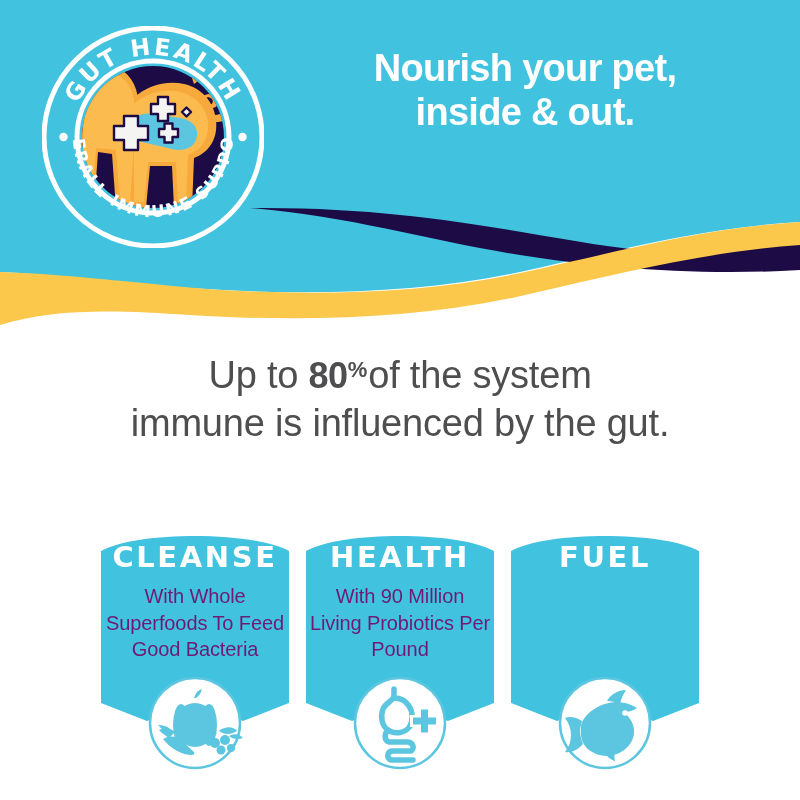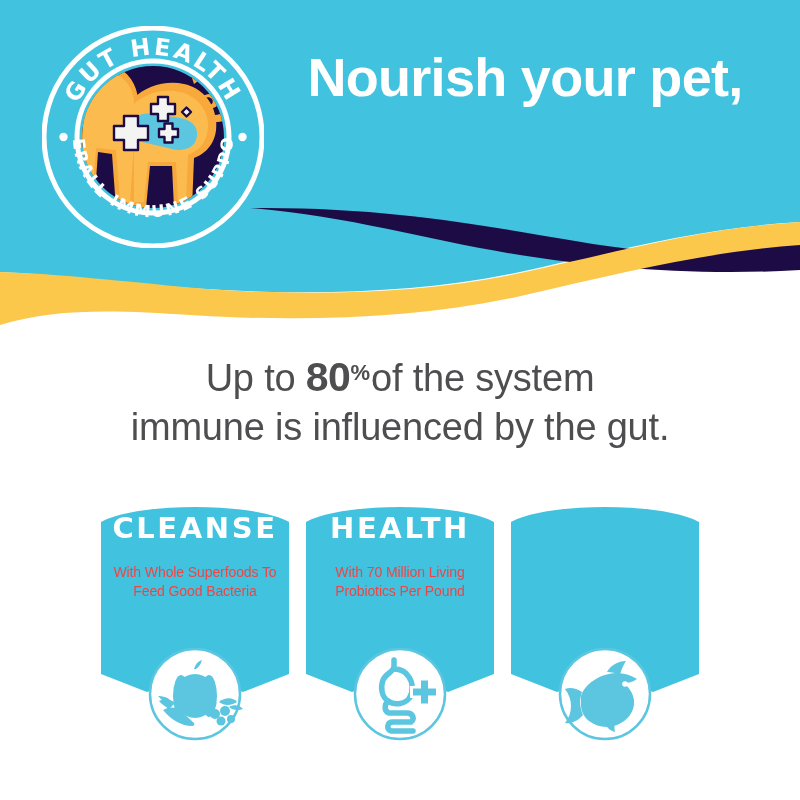--- a/index.html
+++ b/index.html
@@ -47,21 +47,21 @@
     height: 222px;
   }
   #logo-badge svg { display: block; }
 
   #headline {
     position: absolute;
     left: 290px;
     top: 46px;
     width: 470px;
     color: #ffffff;
-    font-size: 54px;
+    font-size: 38px;
     line-height: 1.17;
     font-weight: 700;
     letter-spacing: -0.7px;
     text-align: center;
   }
   #headline .hl-line { display: block; white-space: nowrap; }
 
   
   #stat {
     position: absolute;
@@ -71,36 +71,36 @@
     text-align: center;
     color: #4e4e50;
     font-size: 38px;
     line-height: 1.26;
     font-weight: 400;
     letter-spacing: -0.2px;
   }
   #stat .stat-line { display: block; white-space: nowrap; }
   #stat .stat-num {
     font-weight: 700;
-    font-size: 41px;
+    font-size: 36px;
     letter-spacing: -0.5px;
   }
   #stat .stat-pct {
     font-weight: 700;
     font-size: 22px;
     vertical-align: 11px;
     letter-spacing: 0;
     margin-right: 1px;
   }
 
   
   #badges {
     position: absolute;
     left: 0;
-    top: 496px;
+    top: 525px;
     width: 656px;
     height: 245px;
   }
   .badge {
     position: absolute;
     top: 0;
     width: 196px;
     height: 240px;
   }
   .badge-shape {
@@ -121,23 +121,23 @@
     margin-top: 18px;
     color: #ffffff;
     font-size: 29px;
     font-weight: 700;
     letter-spacing: 2.6px;
     font-family: "DejaVu Sans", sans-serif;
     line-height: 1;
   }
   .badge-sub {
     display: block;
-    margin-top: 20px;
-    color: #ef4444;
-    font-size: 14px;
+    margin-top: 11px;
+    color: #701a75;
+    font-size: 20px;
     line-height: 1.33;
     font-weight: 400;
     letter-spacing: -0.1px;
     padding: 0 6px;
   }
   .badge-icon-wrap {
     position: absolute;
     left: 48px;
     top: 148px;
     width: 100px;
@@ -235,20 +235,21 @@
           <textPath href="#arcBottom" startOffset="50%" text-anchor="middle">OVERALL IMMUNE SUPPORT</textPath>
         </text>
 
         <circle cx="21.5" cy="111" r="4.2" fill="#ffffff"></circle>
         <circle cx="200.5" cy="111" r="4.2" fill="#ffffff"></circle>
       </svg>
     </div>
 
     <div id="headline">
       <span class="hl-line">Nourish your pet,</span>
+      <span class="hl-line">inside &amp; out.</span>
     </div>
   </div>
 
   <div id="stat">
     <span class="stat-line"><span>Up to </span><span class="stat-num">80</span><span class="stat-pct">%</span><span>of the system</span></span>
     <span class="stat-line">immune is influenced by the gut.</span>
   </div>
 
   <div id="badges">
 
@@ -285,21 +286,21 @@
         </svg>
       </div>
     </div>
 
     <div class="badge" id="badge-balance">
       <svg class="badge-shape" width="196" height="210" viewBox="0 0 196 210">
         <path fill="#41c3e0" d="M4,26 C40,6 156,6 192,26 L192,178 L146,196 L98,178 L50,196 L4,178 Z"></path>
       </svg>
       <div class="badge-text">
         <span class="badge-title">HEALTH</span>
-        <span class="badge-sub">With 70 Million Living Probiotics Per Pound</span>
+        <span class="badge-sub">With 90 Million Living Probiotics Per Pound</span>
       </div>
       <div class="badge-icon-wrap">
         <svg width="100" height="100" viewBox="0 0 100 100">
           <circle cx="50" cy="50" r="45" fill="#ffffff" stroke="#5cc6e0" stroke-width="2.5"></circle>
           <g fill="none" stroke="#5cc6e0" stroke-width="5.5" stroke-linecap="round" stroke-linejoin="round">
 
             <path d="M44,16 v6 c0,6 -8,7 -11,14 c-3,8 -1,17 5,21 c7,5 18,3 22,-4"></path>
             <path d="M60,53 c3,-6 3,-14 -1,-20 c-3,-5 -9,-8 -15,-8"></path>
 
             <path d="M38,57 c-4,4 -4,10 1,12 h18 c6,0 8,6 4,9 h-18 c-6,0 -7,7 -2,9 h22"></path>
@@ -311,20 +312,21 @@
           </g>
         </svg>
       </div>
     </div>
 
     <div class="badge" id="badge-fuel">
       <svg class="badge-shape" width="196" height="210" viewBox="0 0 196 210">
         <path fill="#41c3e0" d="M4,26 C40,6 156,6 192,26 L192,178 L146,196 L98,178 L50,196 L4,178 Z"></path>
       </svg>
       <div class="badge-text">
+        <span class="badge-title">FUEL</span>
       </div>
       <div class="badge-icon-wrap">
         <svg width="100" height="100" viewBox="0 0 100 100">
           <circle cx="50" cy="50" r="45" fill="#ffffff" stroke="#5cc6e0" stroke-width="2.5"></circle>
           <g fill="#5cc6e0">
 
             <path d="M26,52 c4,-12 18,-22 35,-23 c8,0 15,2 21,6 c-4,3 -9,4 -14,4
                      c6,4 10,10 11,17 c1,9 -4,18 -13,23 c-10,6 -23,5 -32,-2
                      c-5,-4 -8,-10 -8,-16 c0,-3 0,-6 0,-9 Z"></path>
 

